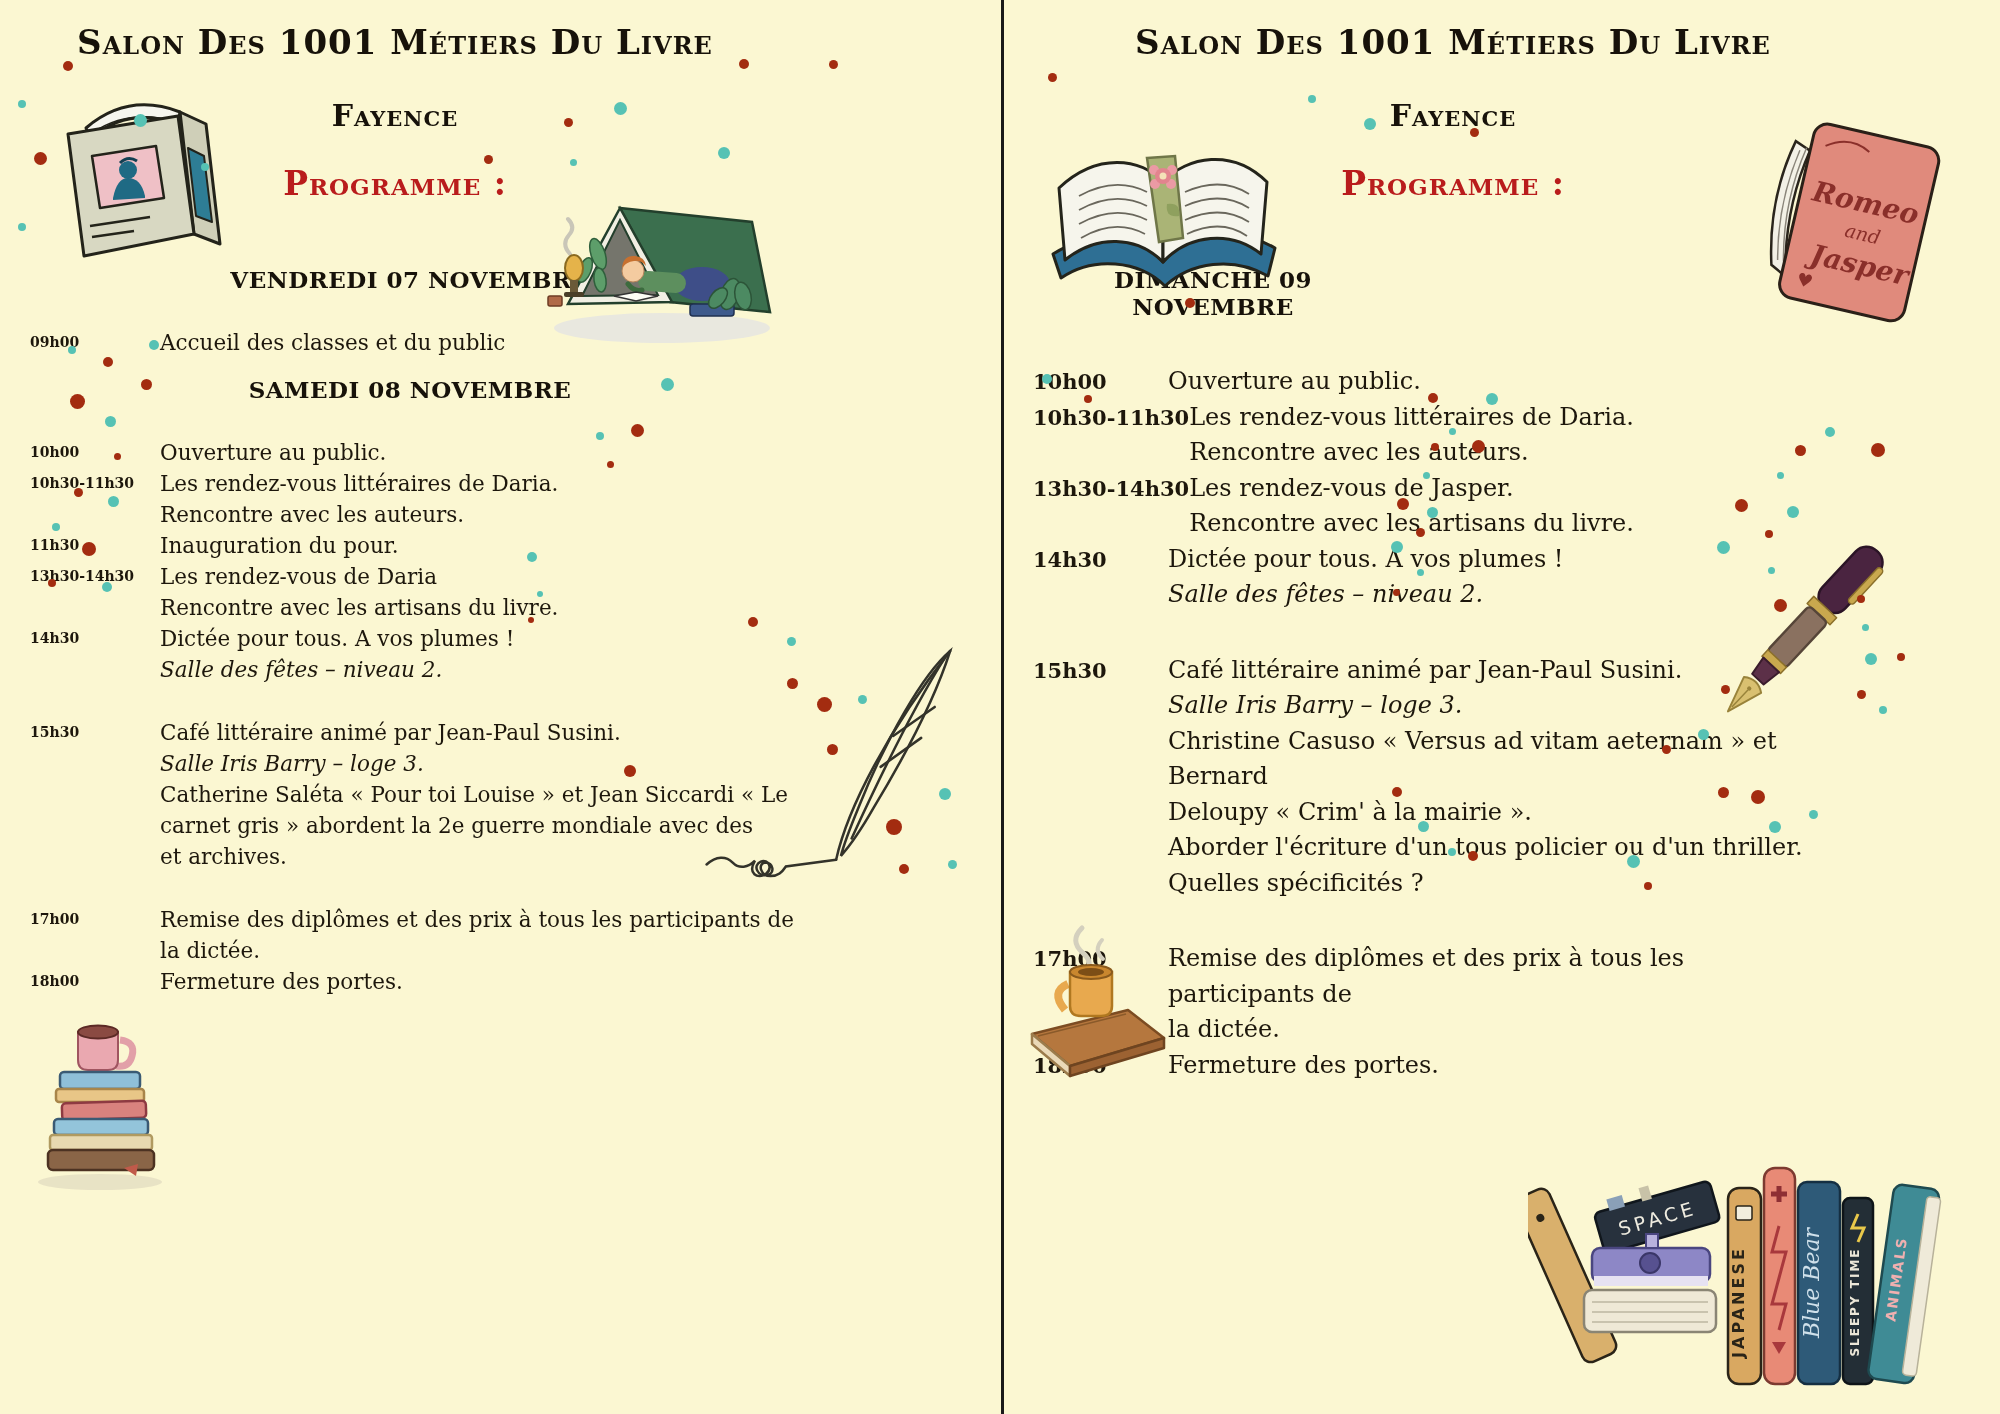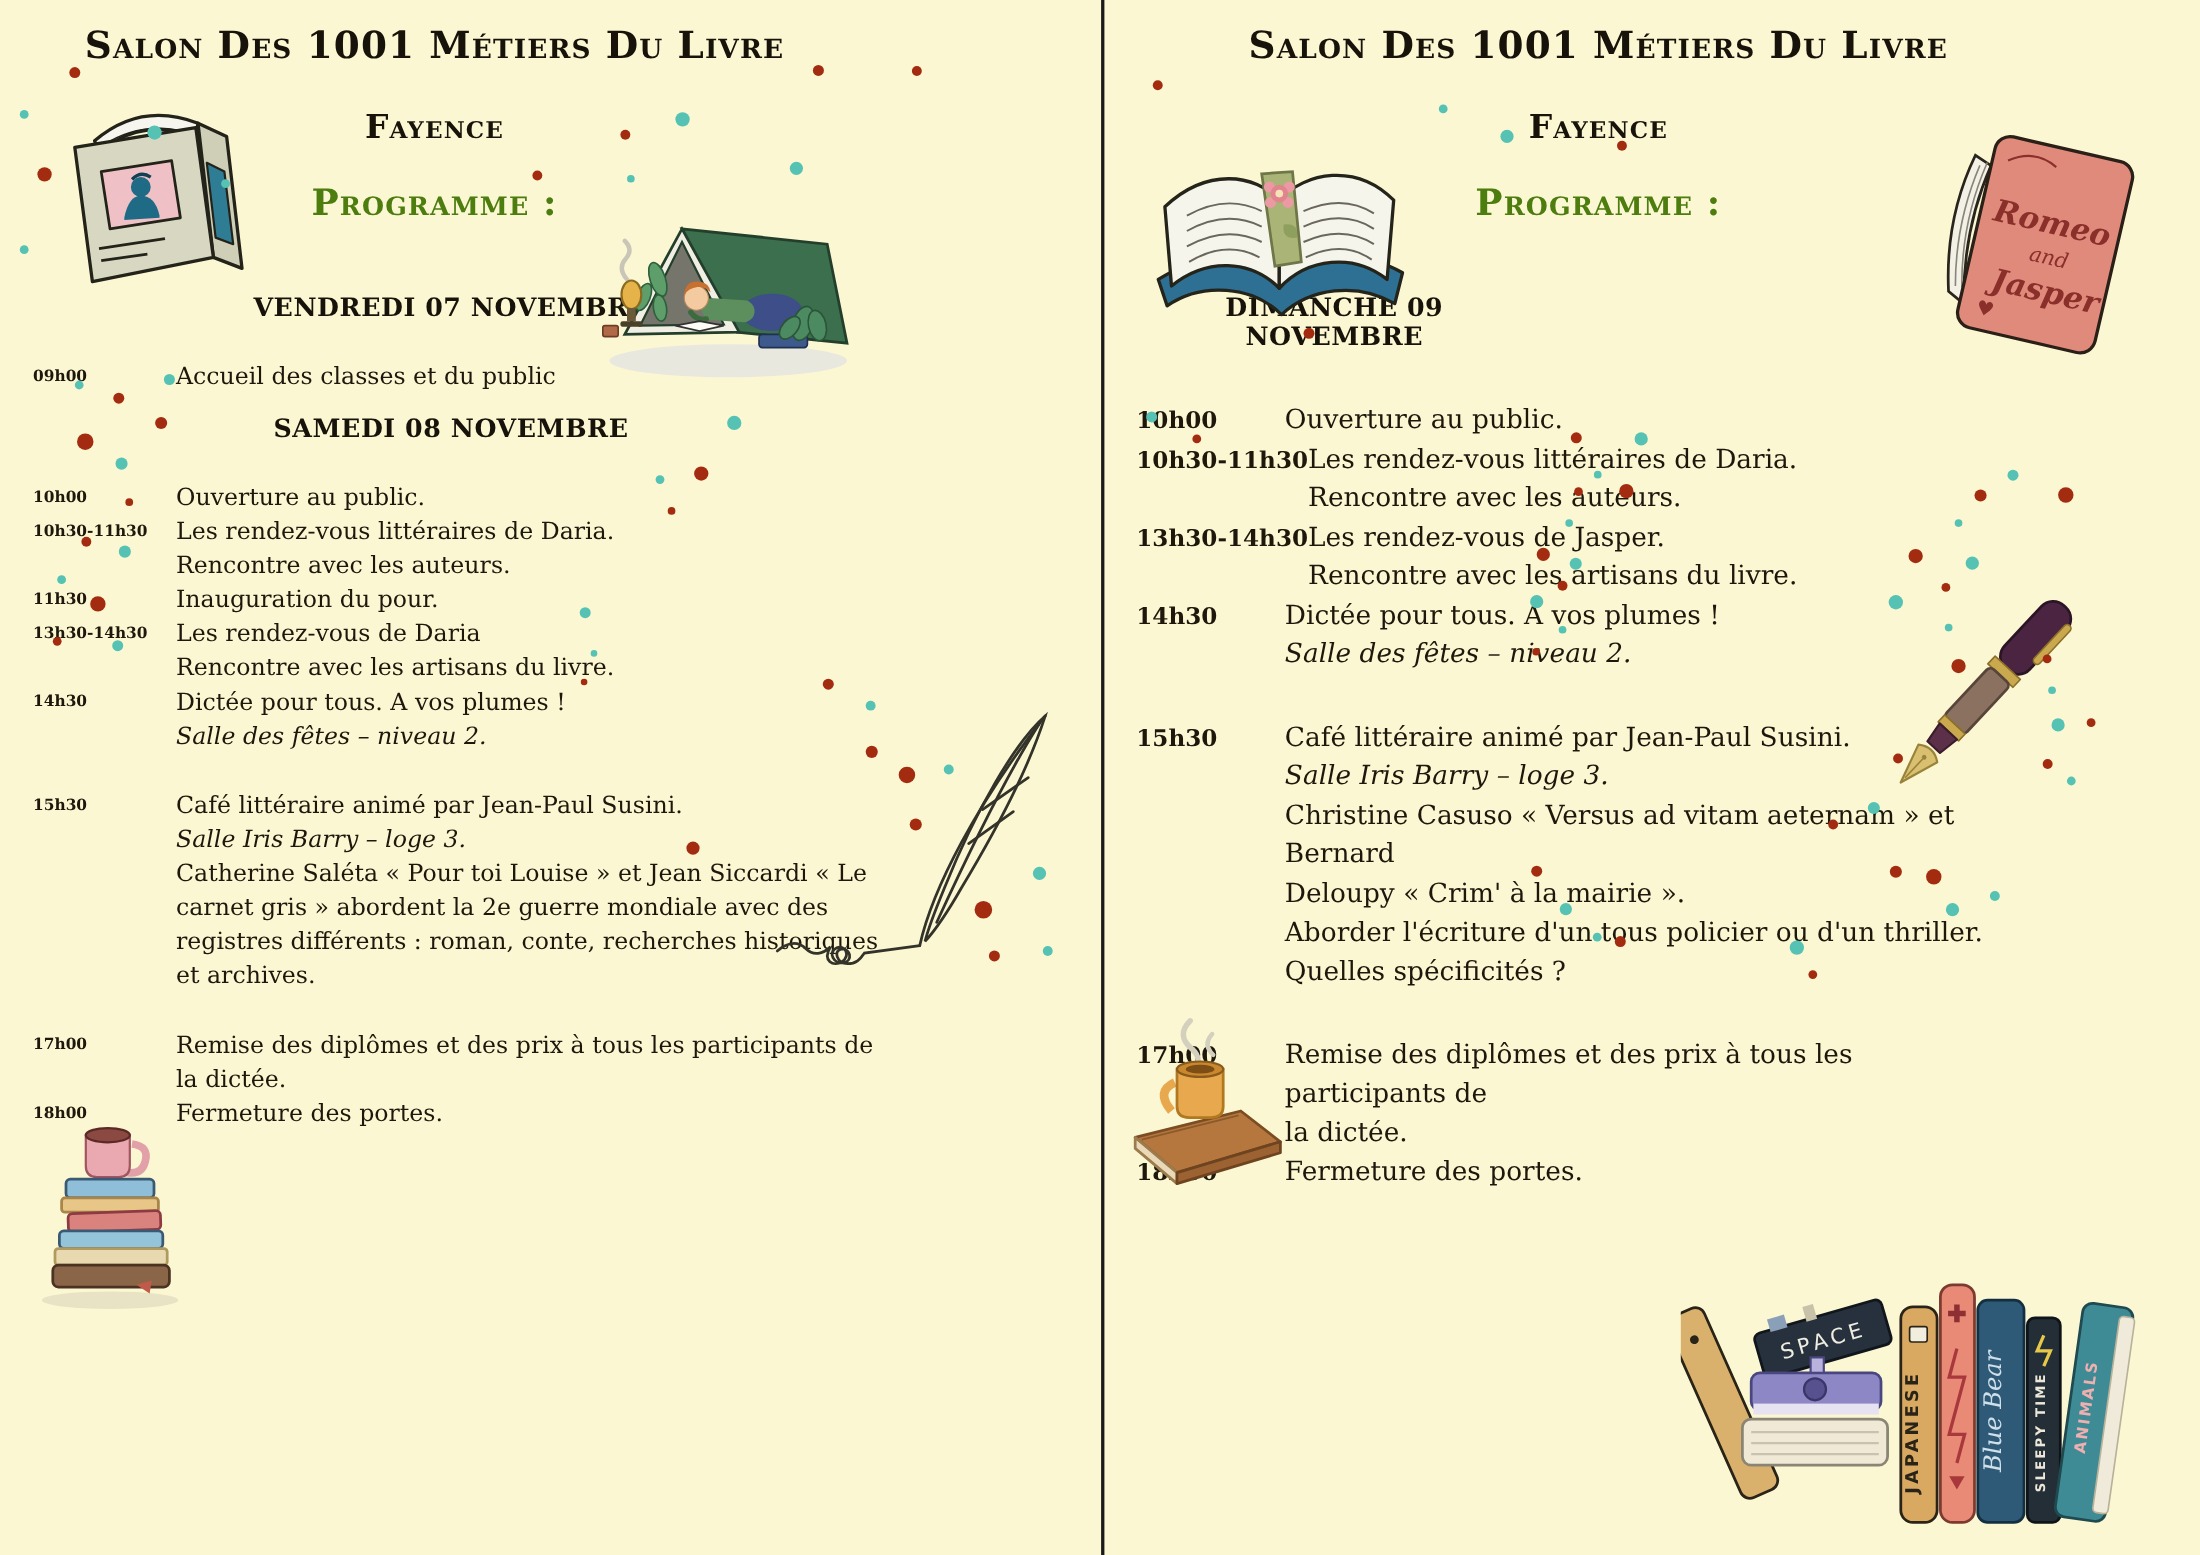--- a/index.html
+++ b/index.html
@@ -10,21 +10,21 @@
   .divider{position:absolute;left:1001px;top:0;width:3px;height:1414px;background:#1a1a1a}
 
   .header{position:absolute;top:0;text-align:center}
   .header.left{left:0;width:790px}
   .header.right{left:1003px;width:900px}
   .title{position:absolute;left:0;right:0;top:22px;font-size:34px;font-weight:bold;
          font-variant:small-caps;letter-spacing:1px;color:#17120a}
   .subtitle{position:absolute;left:0;right:0;top:98px;font-size:30px;font-weight:bold;
          font-variant:small-caps;letter-spacing:1px;color:#17120a}
   .program{position:absolute;left:0;right:0;top:164px;font-size:33px;font-weight:bold;
-         font-variant:small-caps;letter-spacing:1px;color:#4d7c0f}
+         font-variant:small-caps;letter-spacing:1px;color:#b91c1c}
 
   .schedule{position:absolute;width:790px}
   .schedule.left{left:30px;top:266px;font-size:21.5px}
   .schedule.right{left:1033px;top:266px;font-size:24px}
   .day-heading{font-weight:bold;font-size:23px;letter-spacing:.5px;text-align:center;
                margin-bottom:34px;color:#17120a}
   .schedule.left .day-heading{padding-right:30px}
   .schedule.right .day-heading{padding-right:430px;margin-bottom:44px}
   .schedule .day-heading:not(:first-child){margin-top:18px}
   .row{display:flex}
@@ -93,21 +93,20 @@
             <div class="line italic">Salle des fêtes – niveau 2.</div>
           </div>
         </div>
         <div class="row gap">
           <div class="time">15h30</div>
           <div class="lines">
             <div class="line">Café littéraire animé par Jean-Paul Susini.</div>
             <div class="line italic">Salle Iris Barry – loge 3.</div>
             <div class="line">Catherine Saléta « Pour toi Louise » et Jean Siccardi « Le</div>
             <div class="line">carnet gris » abordent la 2e guerre mondiale avec des</div>
-            <div class="line">registres différents : roman, conte, recherches historiques</div>
             <div class="line">et archives.</div>
           </div>
         </div>
         <div class="row gap">
           <div class="time">17h00</div>
           <div class="lines">
             <div class="line">Remise des diplômes et des prix à tous les participants de</div>
             <div class="line">la dictée.</div>
           </div>
         </div>

